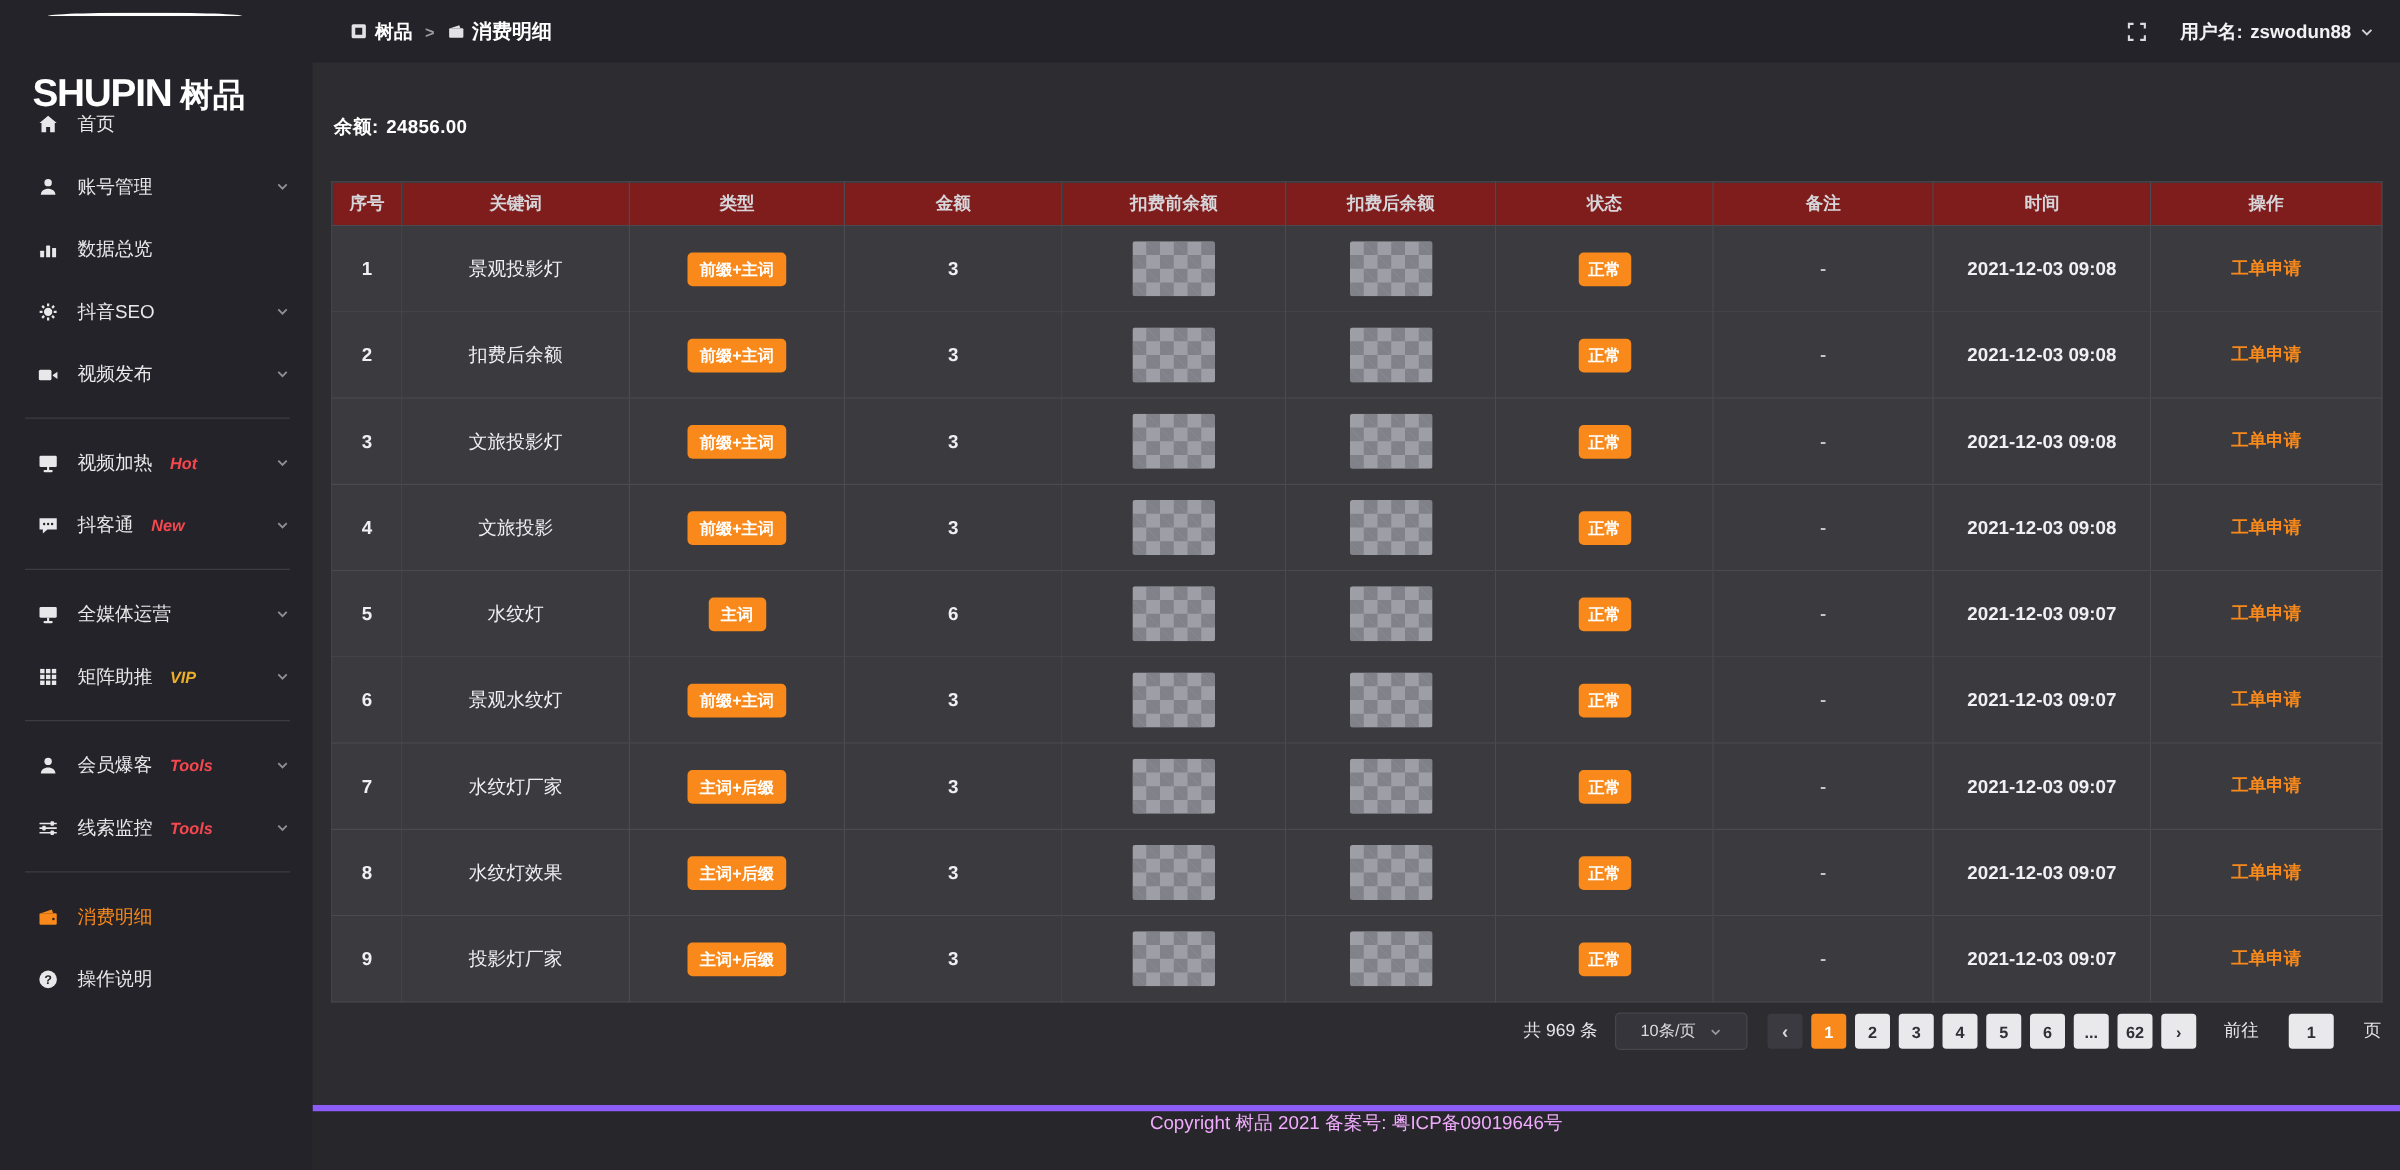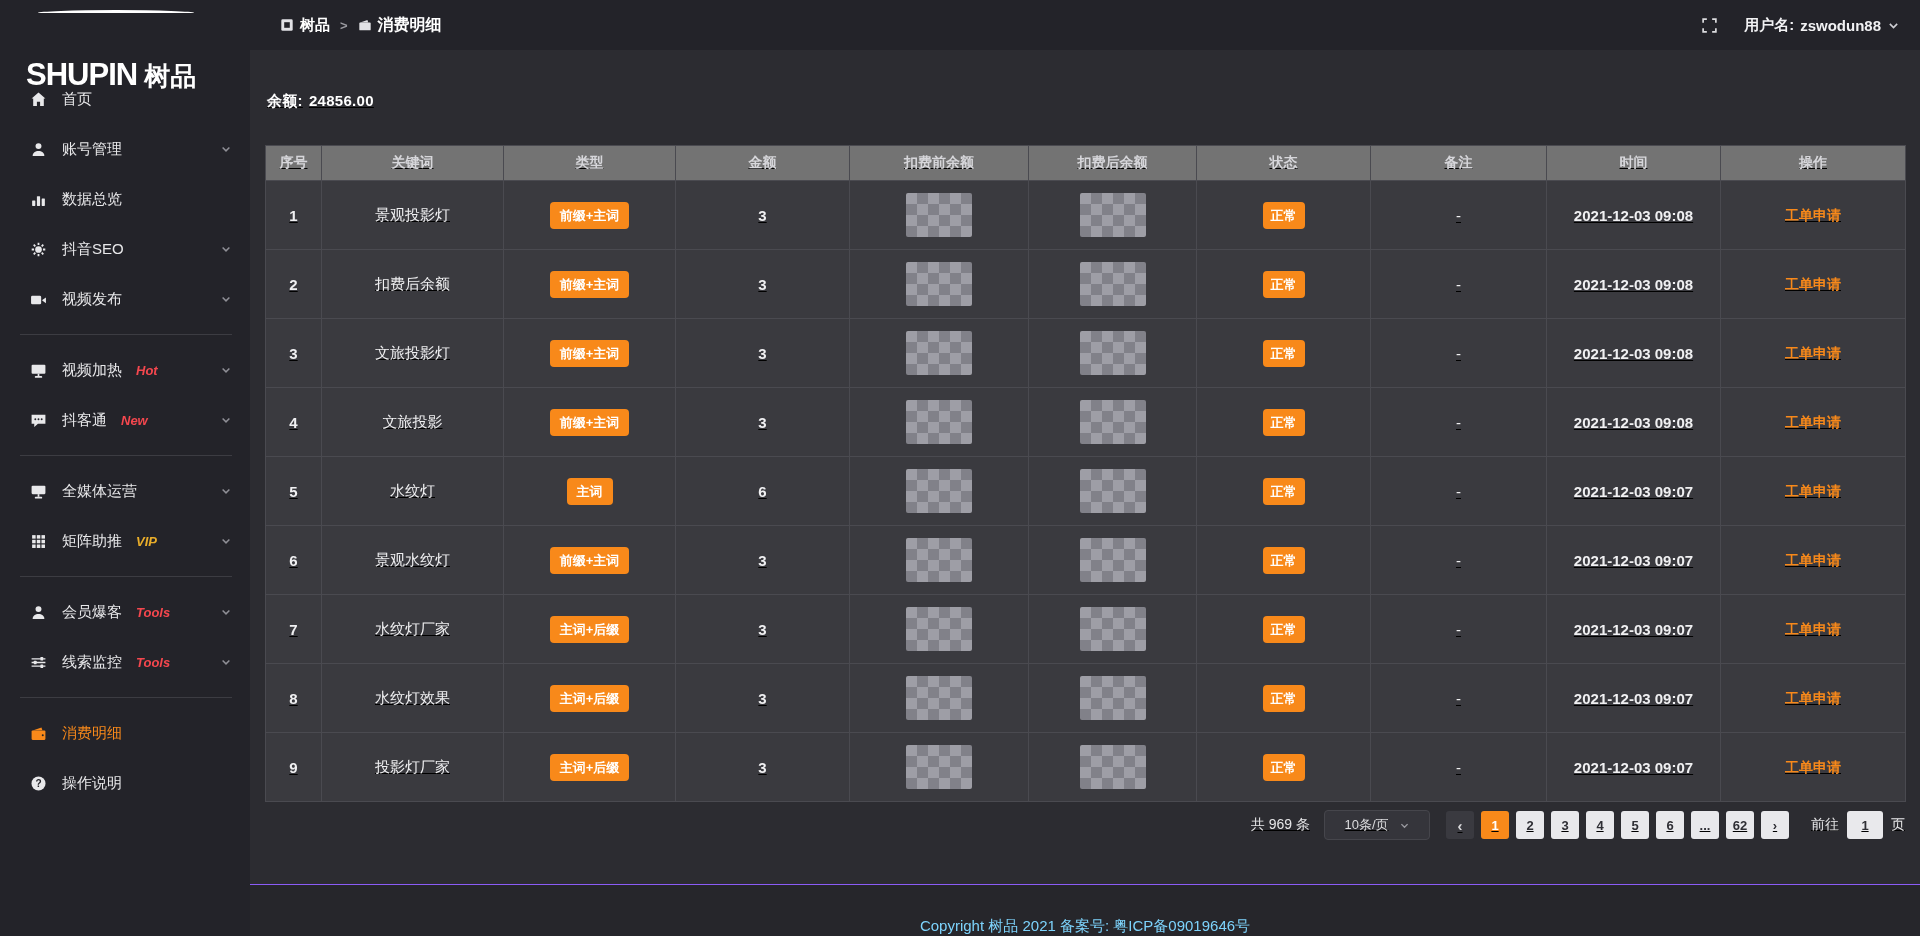--- a/index.html
+++ b/index.html
@@ -34,27 +34,27 @@
   .crumb-ico svg { width:14px; height:14px; display:block; fill:currentColor; }
   .crumb-sep { color:#9a9aa0; font-size:13px; font-weight:700; padding:0 2px; }
   .header-right { margin-left:auto; display:flex; align-items:center; gap:26px; padding-right:20px; }
   .fullscreen { width:17px; height:17px; color:#dcdcde; cursor:pointer; }
   .fullscreen svg { width:17px; height:17px; display:block; }
   .user-box { display:flex; align-items:center; gap:6px; color:#f2f2f4; font-size:15px; font-weight:700; cursor:pointer; }
   .user-box .dd { width:13px; height:13px; color:#cfcfd4; }
   .user-box .dd svg { width:13px; height:13px; display:block; }
 
   
-  .content { position:absolute; left:250px; top:50px; right:0; bottom:52px; padding:42px 5px 0 15px;text-decoration:underline; }
+  .content { position:absolute; left:250px; top:50px; right:0; bottom:52px; padding:42px 5px 0 15px; }
   .balance { color:#fff; font-size:15px; font-weight:700; margin:0 0 34px 2px; letter-spacing:.3px; }
   .balance b { margin-left:6px; }
 
   table.grid { border-collapse:collapse; table-layout:fixed; width:1640px; }
   .grid th, .grid td { border:1px solid #4a4a50; text-align:center; vertical-align:middle; overflow:hidden; }
-  .grid thead th { height:35px; background:#737373; color:#d6d6da; font-size:14px; font-weight:700;text-align:center; }
+  .grid thead th { height:35px; background:#7f1d1d; color:#d6d6da; font-size:14px; font-weight:700;text-align:center; }
   .grid tbody td { height:69px; background:#3a3a3f; color:#f0f0f2; font-size:15px; }
   .c-idx, .c-num, .c-time { font-weight:700; }
   .c-kw { font-size:15px; }
   .c-remark { color:#e2e2e6; }
   .badge { display:inline-block; background:#f8891a; color:#fff; font-size:13px; font-weight:700; line-height:1; padding:7px 10px; border-radius:4px; }
   .badge-sm { padding:7px 8px; }
   .action { color:#f8891a; font-size:14px; font-weight:700; cursor:pointer; text-decoration:none; }
   .mosaic { width:66px; height:44px; margin:0 auto; border-radius:2px; opacity:.85;
     background-image:
       linear-gradient(45deg,#8e8e97 25%,transparent 25%,transparent 75%,#8e8e97 75%),
@@ -64,25 +64,25 @@
   
   .pager { width:1640px; display:flex; align-items:center; justify-content:flex-end; gap:12px; margin-top:8px; color:#e6e6e8; font-size:14px; }
   .pg-total { margin-right:2px; }
   .pg-size { display:flex; align-items:center; justify-content:center; gap:10px; width:106px; height:30px; background:#35353b; border:1px solid #46464c; border-radius:4px; font-size:13px; color:#dcdcde; cursor:pointer; }
   .pg-size .dd { width:11px; height:11px; color:#9a9aa0; }
   .pg-size .dd svg { width:11px; height:11px; display:block; }
   .pg-btns { display:flex; align-items:center; gap:7px; margin:0 4px; }
   .pg-btn { width:28px; height:28px; border-radius:3px; background:#e9e9ec; color:#2f2f35; font-size:13px; font-weight:700; display:flex; align-items:center; justify-content:center; cursor:pointer; }
   .pg-btn.dark { background:#3a3a40; color:#d8d8da; font-size:15px; }
   .pg-btn.active { background:#f8891a; color:#fff; cursor:default; }
-  .pg-goto { display:flex; align-items:center; gap:8px; margin-left:6px; }
+  .pg-goto { display:flex; align-items:center; gap:24px; margin-left:6px; }
   .pg-input { width:36px; height:28px; border:none; border-radius:3px; background:#e9e9ec; color:#2f2f35; font-size:13px; font-weight:700; text-align:center; font-family:inherit; }
 
   
-  .footer { position:absolute; left:250px; right:0; bottom:0; height:52px; background:#26262b; border-top:1px solid #8b5cf6; display:flex; align-items:flex-end; justify-content:center; color:#7dd3fc; font-size:15px; z-index:2; }
+  .footer { position:absolute; left:250px; right:0; bottom:0; height:52px; background:#26262b; border-top:5px solid #8b5cf6; display:flex; align-items:flex-start; justify-content:center; color:#f0abfc; font-size:15px; z-index:2; }
 </style>
 </head>
 <body>
 
 <div class="app">
 
   <aside class="sidebar">
     <div class="logo">
       <div class="logo-arc"></div>
       <div class="logo-row">

